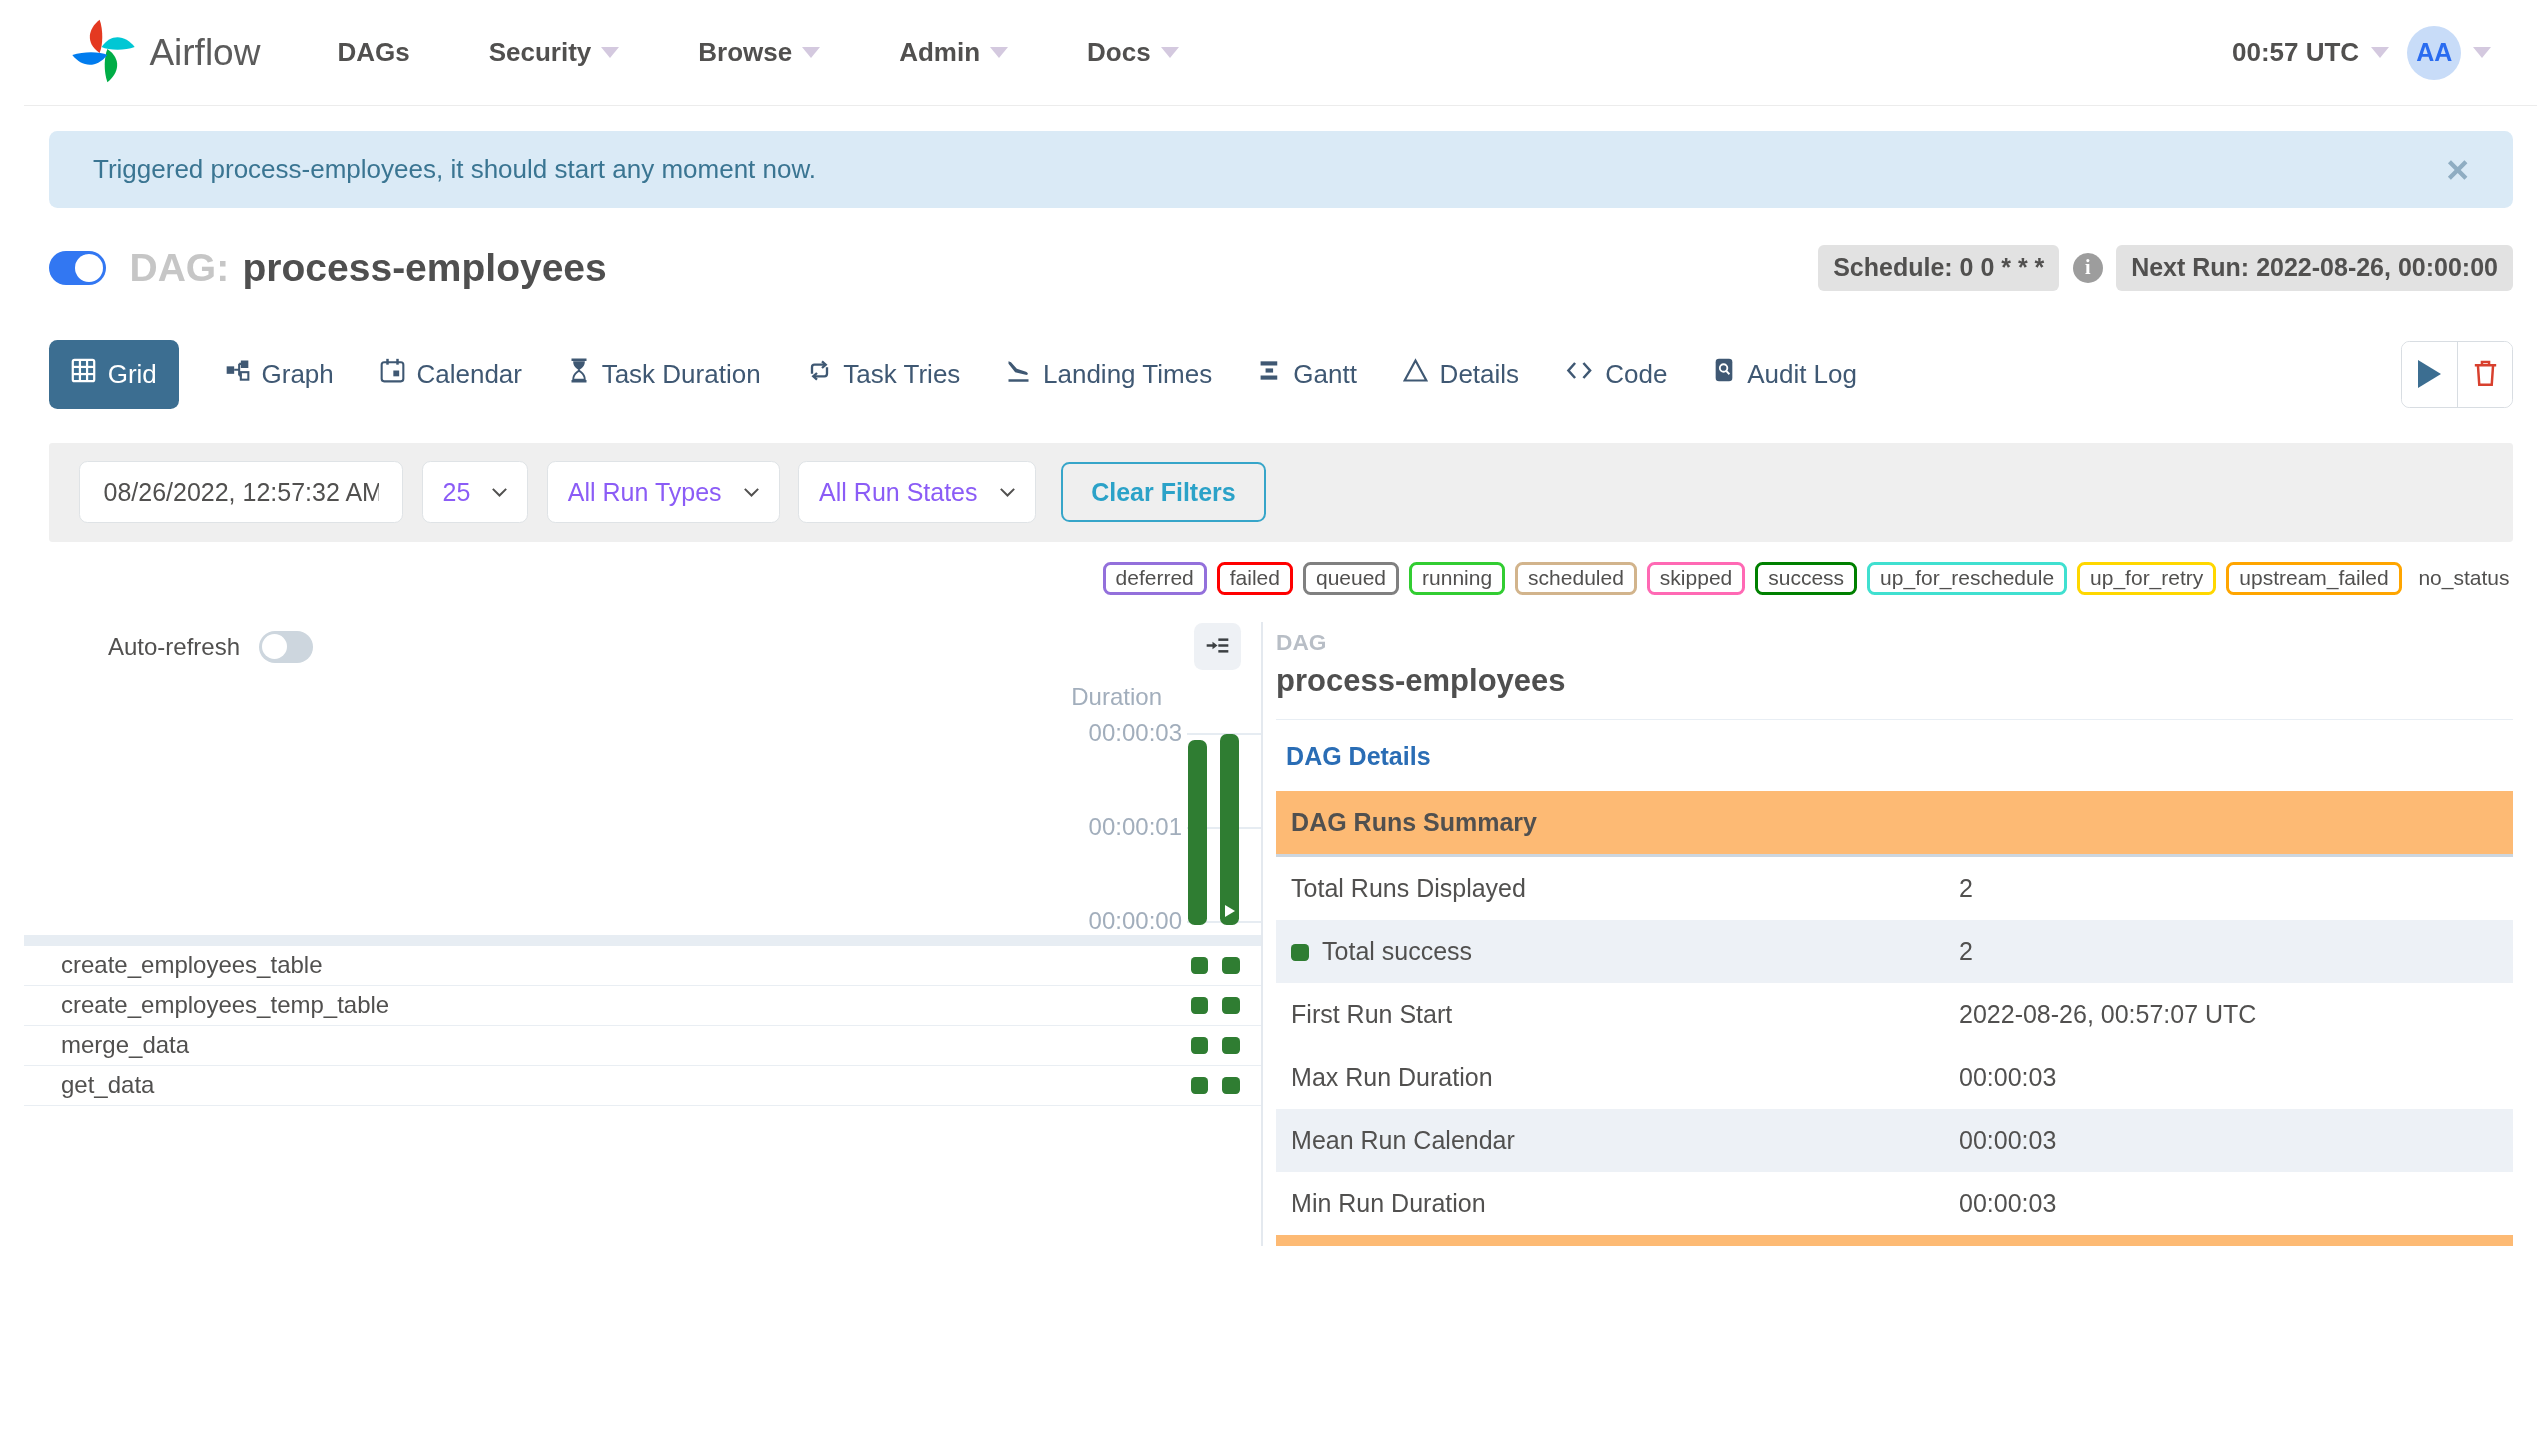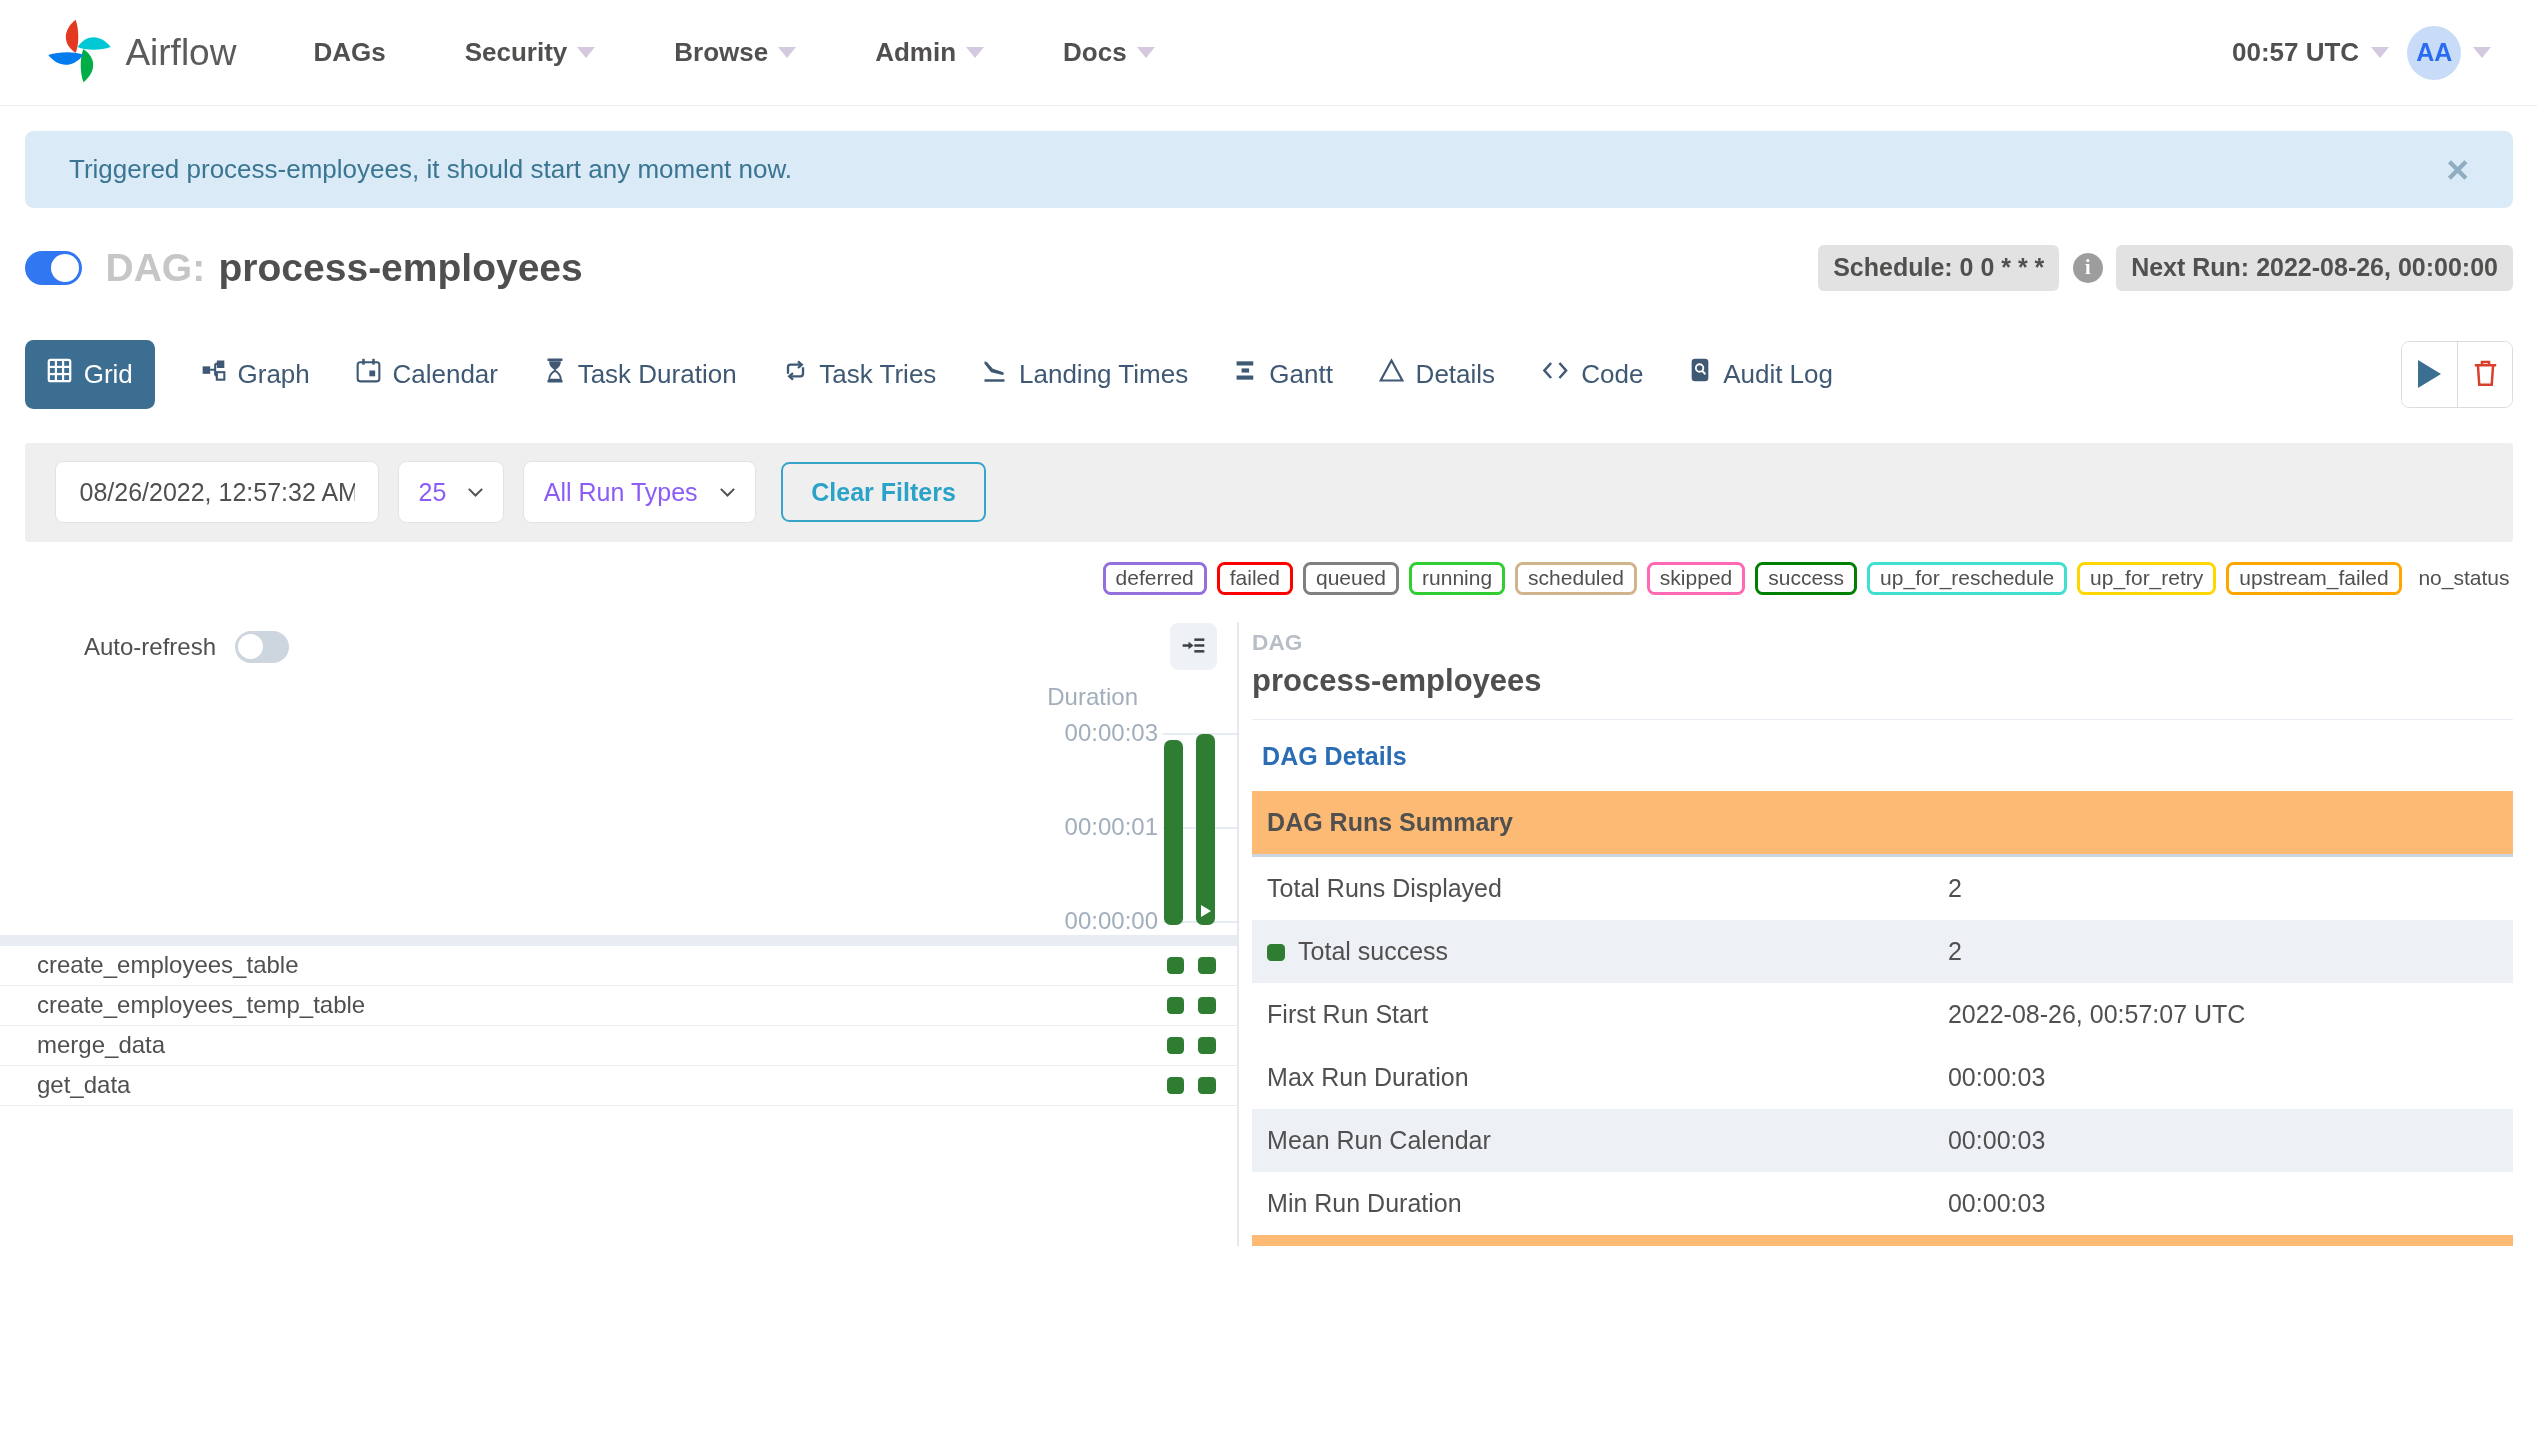--- a/index.html
+++ b/index.html
@@ -1,18 +1,18 @@
 <!DOCTYPE html>
 <html style="font-size:13.4px"><head>
 <meta charset="utf-8">
 <style>
   * { margin:0; padding:0; box-sizing:border-box; }
   html,body { background:#fff; }
   body { font-family:"Liberation Sans", sans-serif; color:#51504f; }
-  .page { width:2538px; height:1246px; overflow:hidden; background:#fff; position:relative; }
+  .page { width:2538px; height:1246px; overflow:hidden; background:#fff; position:relative;padding-left:24px; }
 
   
   .navbar { height:106px; display:flex; align-items:center; padding:0 47px; border-bottom:1.7px solid #ececec; background:#fff; }
   .brand { display:flex; align-items:center; cursor:pointer; }
   .brand-name { font-size:37px; color:#5b5b5b; margin-left:13.4px; }
   .nav-items { display:flex; align-items:center; gap:79px; margin-left:77px; list-style:none; }
   .nav-item { display:flex; align-items:center; gap:10px; font-size:26px; font-weight:bold; color:#51504f; cursor:pointer; }
   .caret { width:0; height:0; border-left:9.2px solid transparent; border-right:9.2px solid transparent; border-top:11px solid #d4c9df; display:inline-block; }
   .nav-right { margin-left:auto; display:flex; align-items:center; gap:18.5px; }
   .clock { font-size:26px; font-weight:bold; color:#51504f; display:flex; align-items:center; gap:11.7px; cursor:pointer; }
@@ -292,20 +292,26 @@
       <svg width="15" height="9.2" viewBox="0 0 18 11" fill="none" stroke="#51504f" stroke-width="2.4">
           <polyline points="1,1 9,9 17,1"></polyline>
         </svg>
     </div>
     <div class="select">
       <span>All Run Types</span>
       <svg width="15" height="9.2" viewBox="0 0 18 11" fill="none" stroke="#51504f" stroke-width="2.4">
           <polyline points="1,1 9,9 17,1"></polyline>
         </svg>
     </div>
+    <div class="select">
+      <span>All Run States</span>
+      <svg width="15" height="9.2" viewBox="0 0 18 11" fill="none" stroke="#51504f" stroke-width="2.4">
+          <polyline points="1,1 9,9 17,1"></polyline>
+        </svg>
+    </div>
     <button class="clear-btn">Clear Filters</button>
   </div>
 
   <div class="legend">
     <span class="legend-badge" style="border-color: rgb(147, 112, 219);">deferred</span>
     <span class="legend-badge" style="border-color: rgb(255, 0, 0);">failed</span>
     <span class="legend-badge" style="border-color: rgb(128, 128, 128);">queued</span>
     <span class="legend-badge" style="border-color: rgb(50, 205, 50);">running</span>
     <span class="legend-badge" style="border-color: rgb(210, 180, 140);">scheduled</span>
     <span class="legend-badge" style="border-color: rgb(255, 105, 180);">skipped</span>

